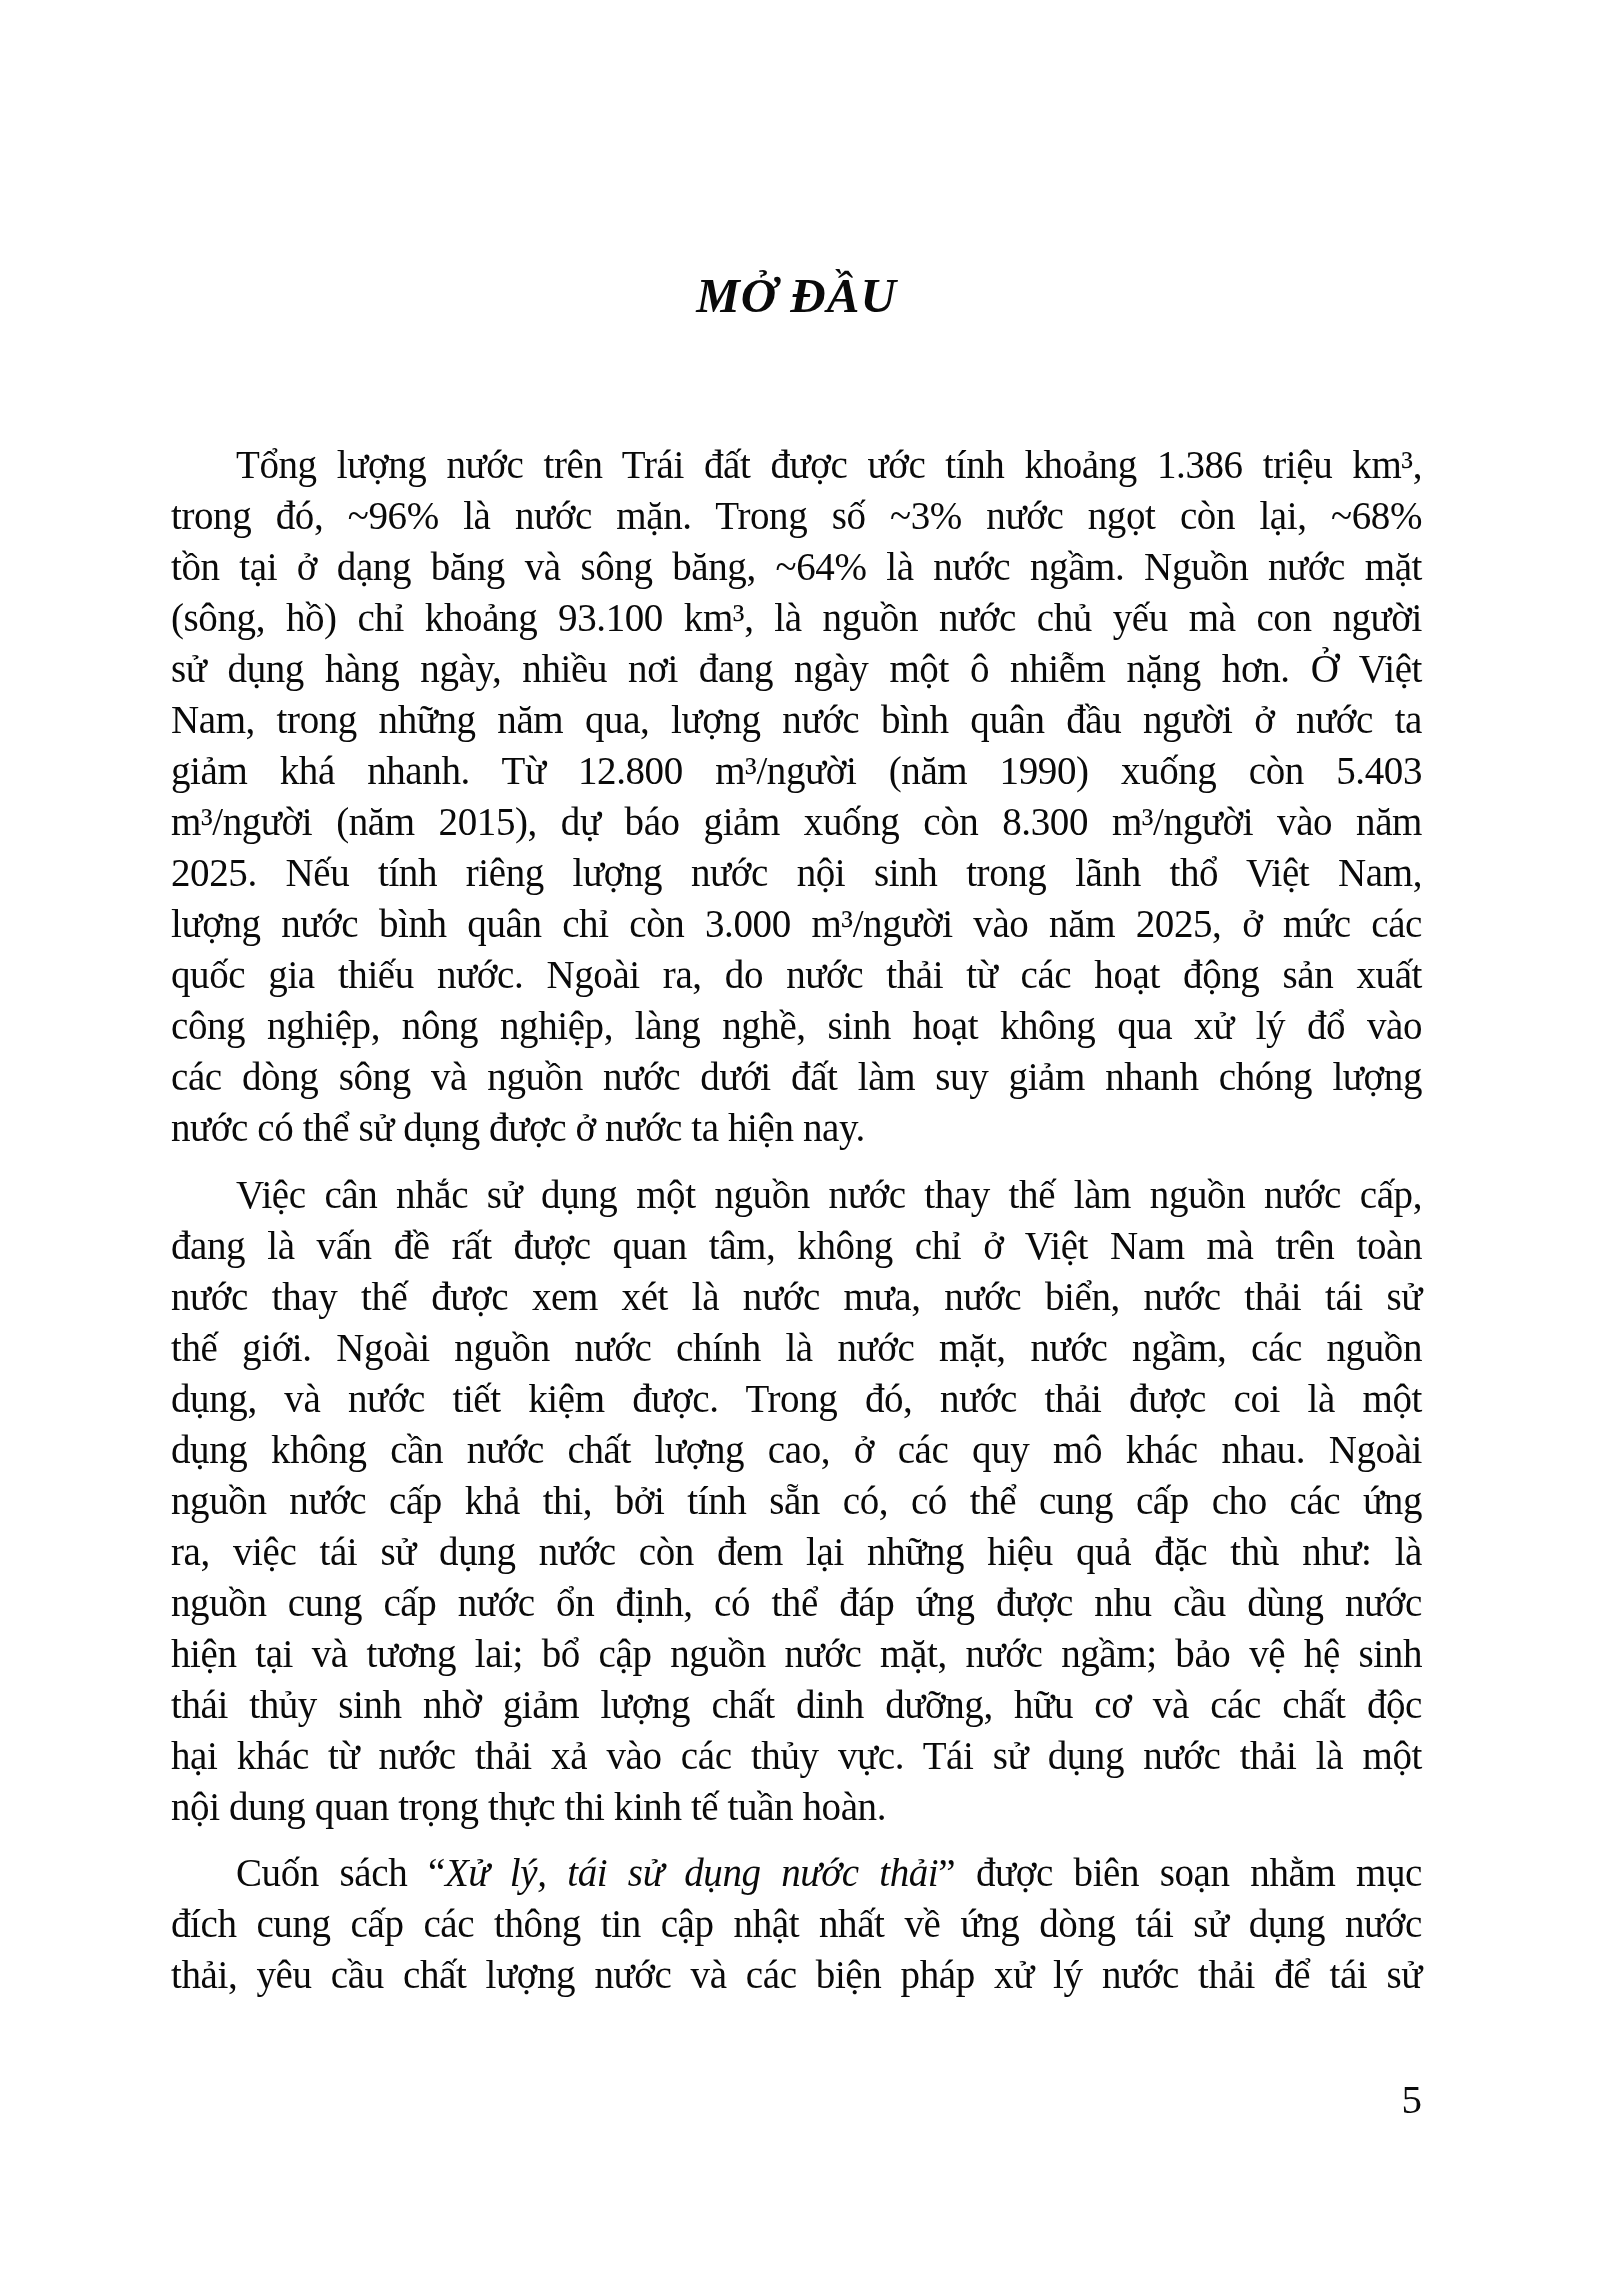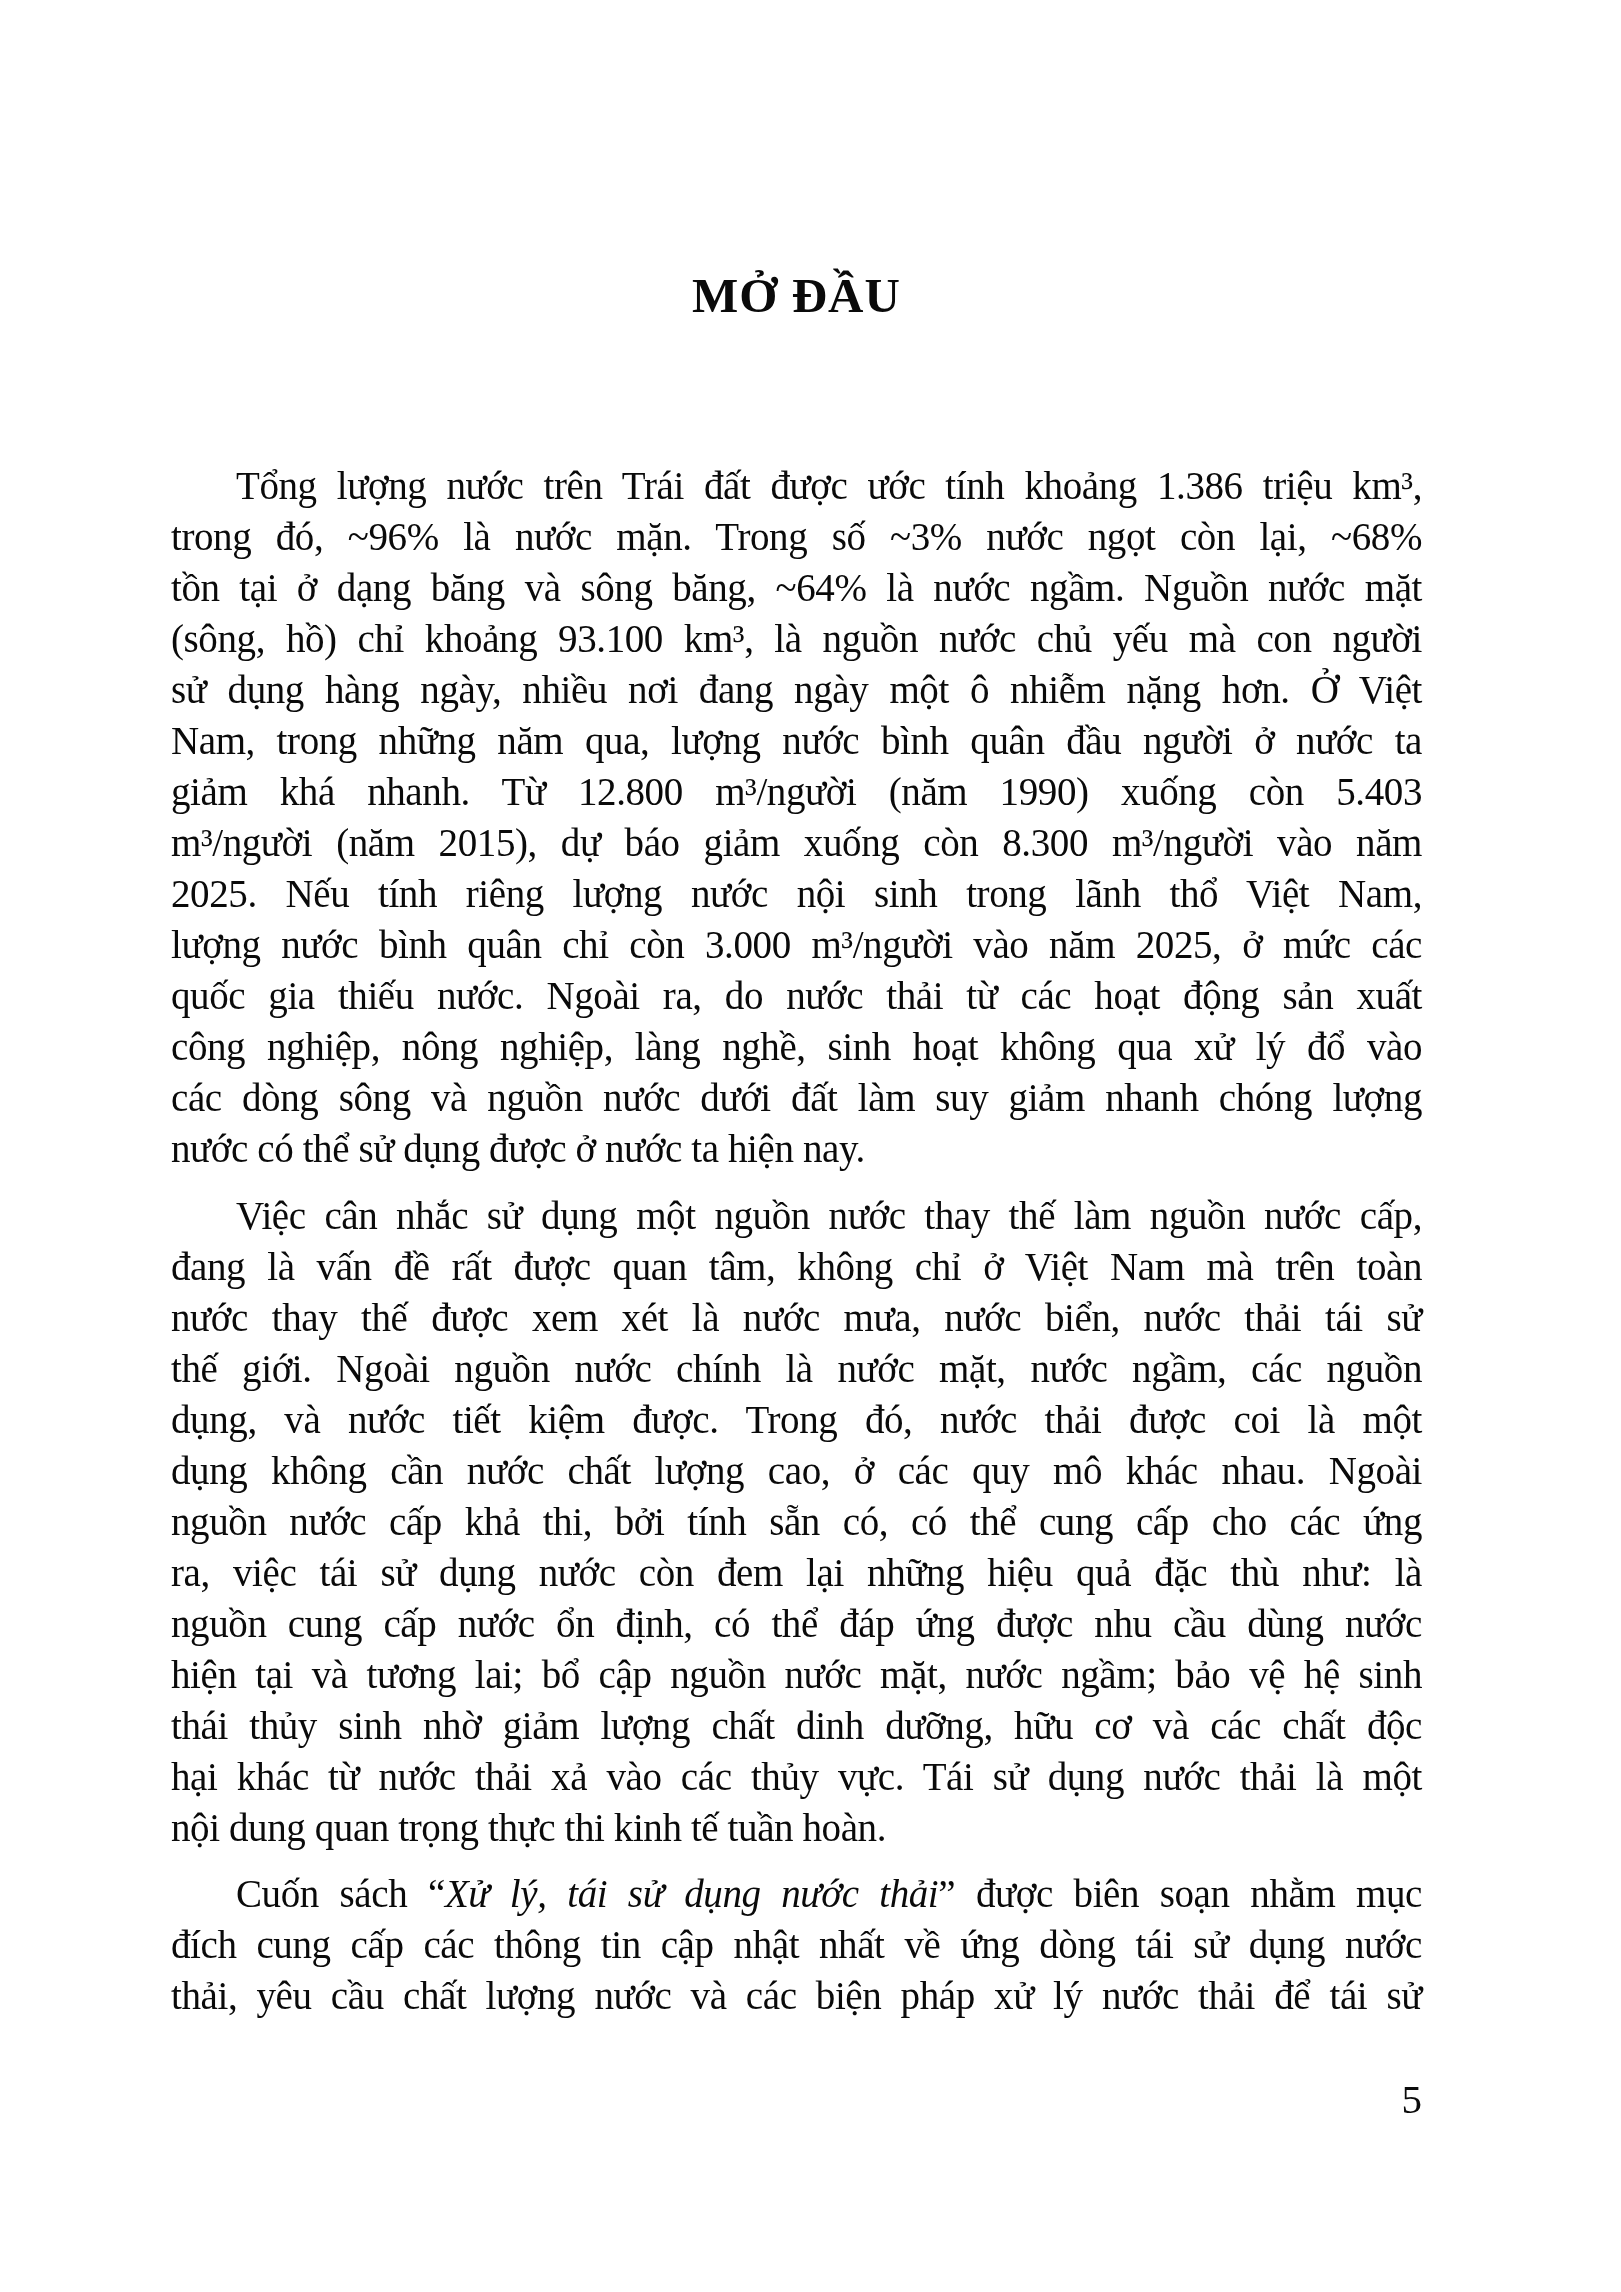--- a/index.html
+++ b/index.html
@@ -19,24 +19,25 @@
     position: absolute;
     top: 267px;
     left: 171px;
     width: 1251px;
     margin: 0;
     text-align: center;
     font-size: 49px;
     line-height: 57px;
     font-weight: bold;
     letter-spacing: 1px;
+    font-style: italic;
   }
   .body-text {
     position: absolute;
-    top: 460px;
+    top: 439px;
     left: 171px;
     width: 1251px;
   }
   .para + .para {
     margin-top: 15.7px;
   }
   .line {
     font-size: 39px;
     line-height: 51px;
     letter-spacing: -0.4px;

